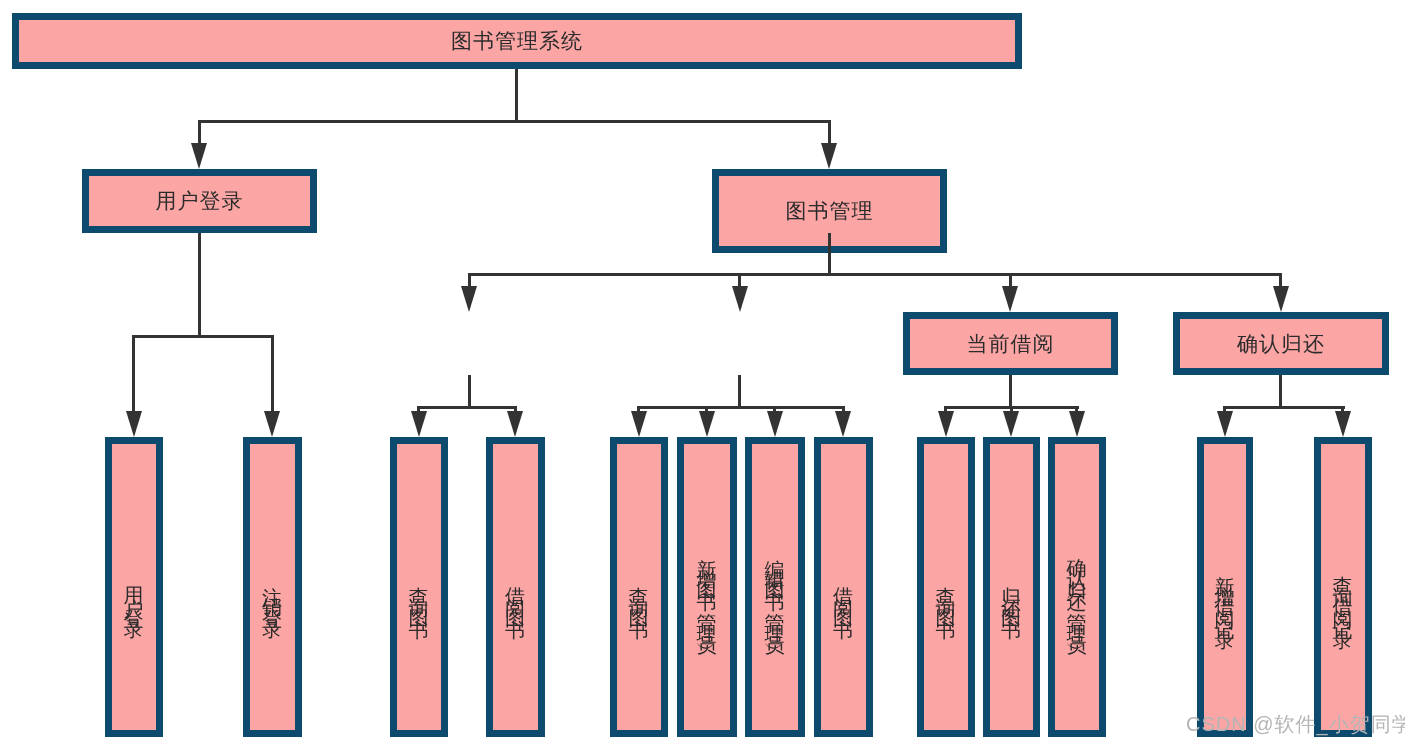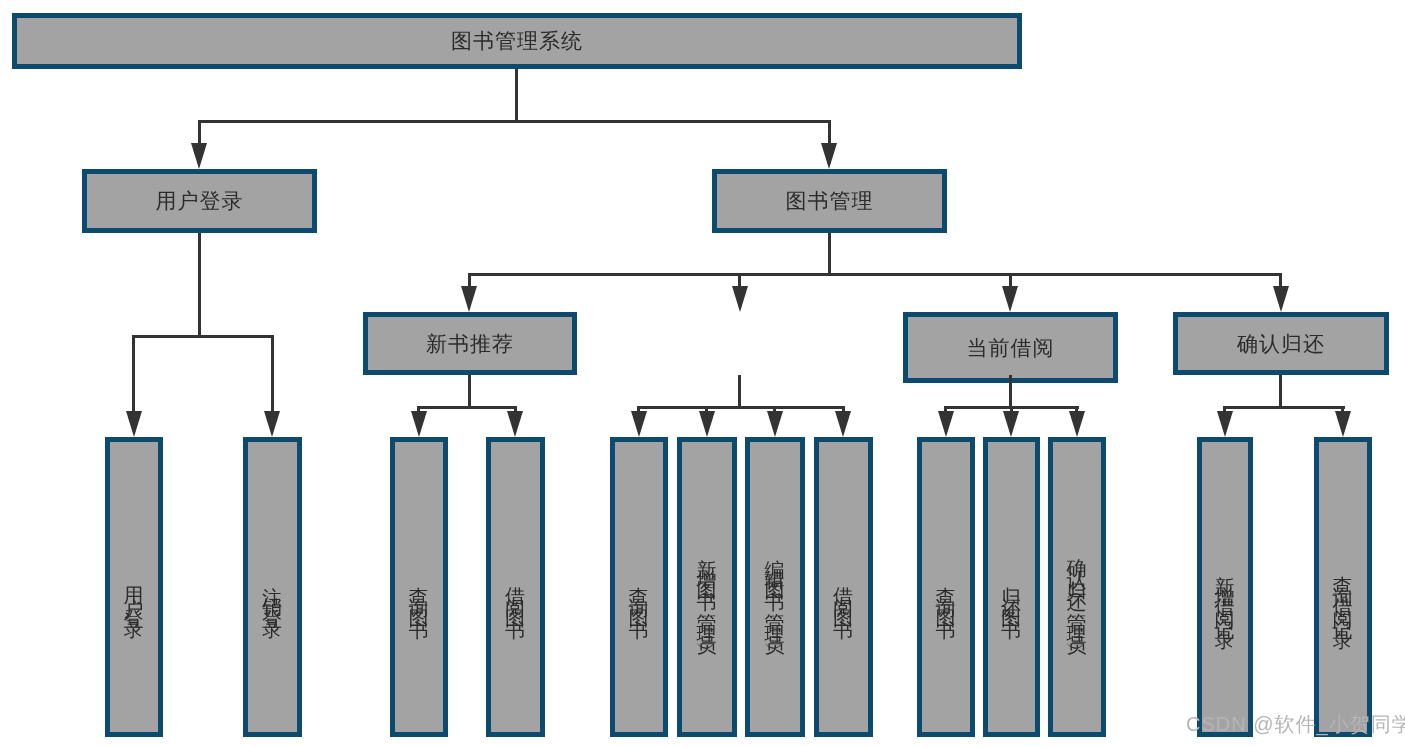--- a/index.html
+++ b/index.html
@@ -4,21 +4,21 @@
 <style>
   html,body { margin:0; padding:0; background:#ffffff; }
   #canvas {
     position:relative; width:1405px; height:747px;
     background:#ffffff; overflow:hidden;
     font-family:"Liberation Sans","DejaVu Sans",sans-serif;
     color:#2b2b2b;
   }
   .box {
     position:absolute; box-sizing:border-box;
-    background:#a3a3a3; border:5px solid #0c4a6e;
+    background:#fca5a5; border:7px solid #0c4a6e;
     display:flex; align-items:center; justify-content:center;
     font-size:21px; letter-spacing:1px; color:#2b2b2b;text-align:right;
   }
   .box.v { font-size:20px; }
   .box.v .lbl {
     writing-mode:vertical-rl; text-orientation:mixed;
     letter-spacing:11px; line-height:1; margin-bottom:-11px;
     white-space:nowrap;
   }
   .ln { position:absolute; background:#333333; }
@@ -38,28 +38,25 @@
 
 <div id="canvas">
 
   <div class="box" style="left:12px;top:13px;width:1010px;height:56px">
     <span class="lbl">图书管理系统</span>
   </div>
 
   <div class="box" style="left:82px;top:169px;width:235px;height:64px">
     <span class="lbl">用户登录</span>
   </div>
-  <div class="box" style="left:712px;top:169px;width:235px;height:64px">
+  <div class="box" style="left:712px;top:169px;width:235px;height:84px">
     <span class="lbl">图书管理</span>
   </div>
 
-  <div class="box" style="left:363px;top:312px;width:214px;height:63px">
-    <span class="lbl">新书推荐</span>
-  </div>
-  <div class="box" style="left:903px;top:312px;width:215px;height:71px">
+  <div class="box" style="left:903px;top:312px;width:215px;height:63px">
     <span class="lbl">当前借阅</span>
   </div>
   <div class="box" style="left:1173px;top:312px;width:216px;height:63px">
     <span class="lbl">确认归还</span>
   </div>
 
   <div class="box v" style="left:105px;top:437px;width:58px;height:300px">
     <span class="lbl">用户登录</span>
   </div>
   <div class="box v" style="left:243px;top:437px;width:59px;height:300px">

